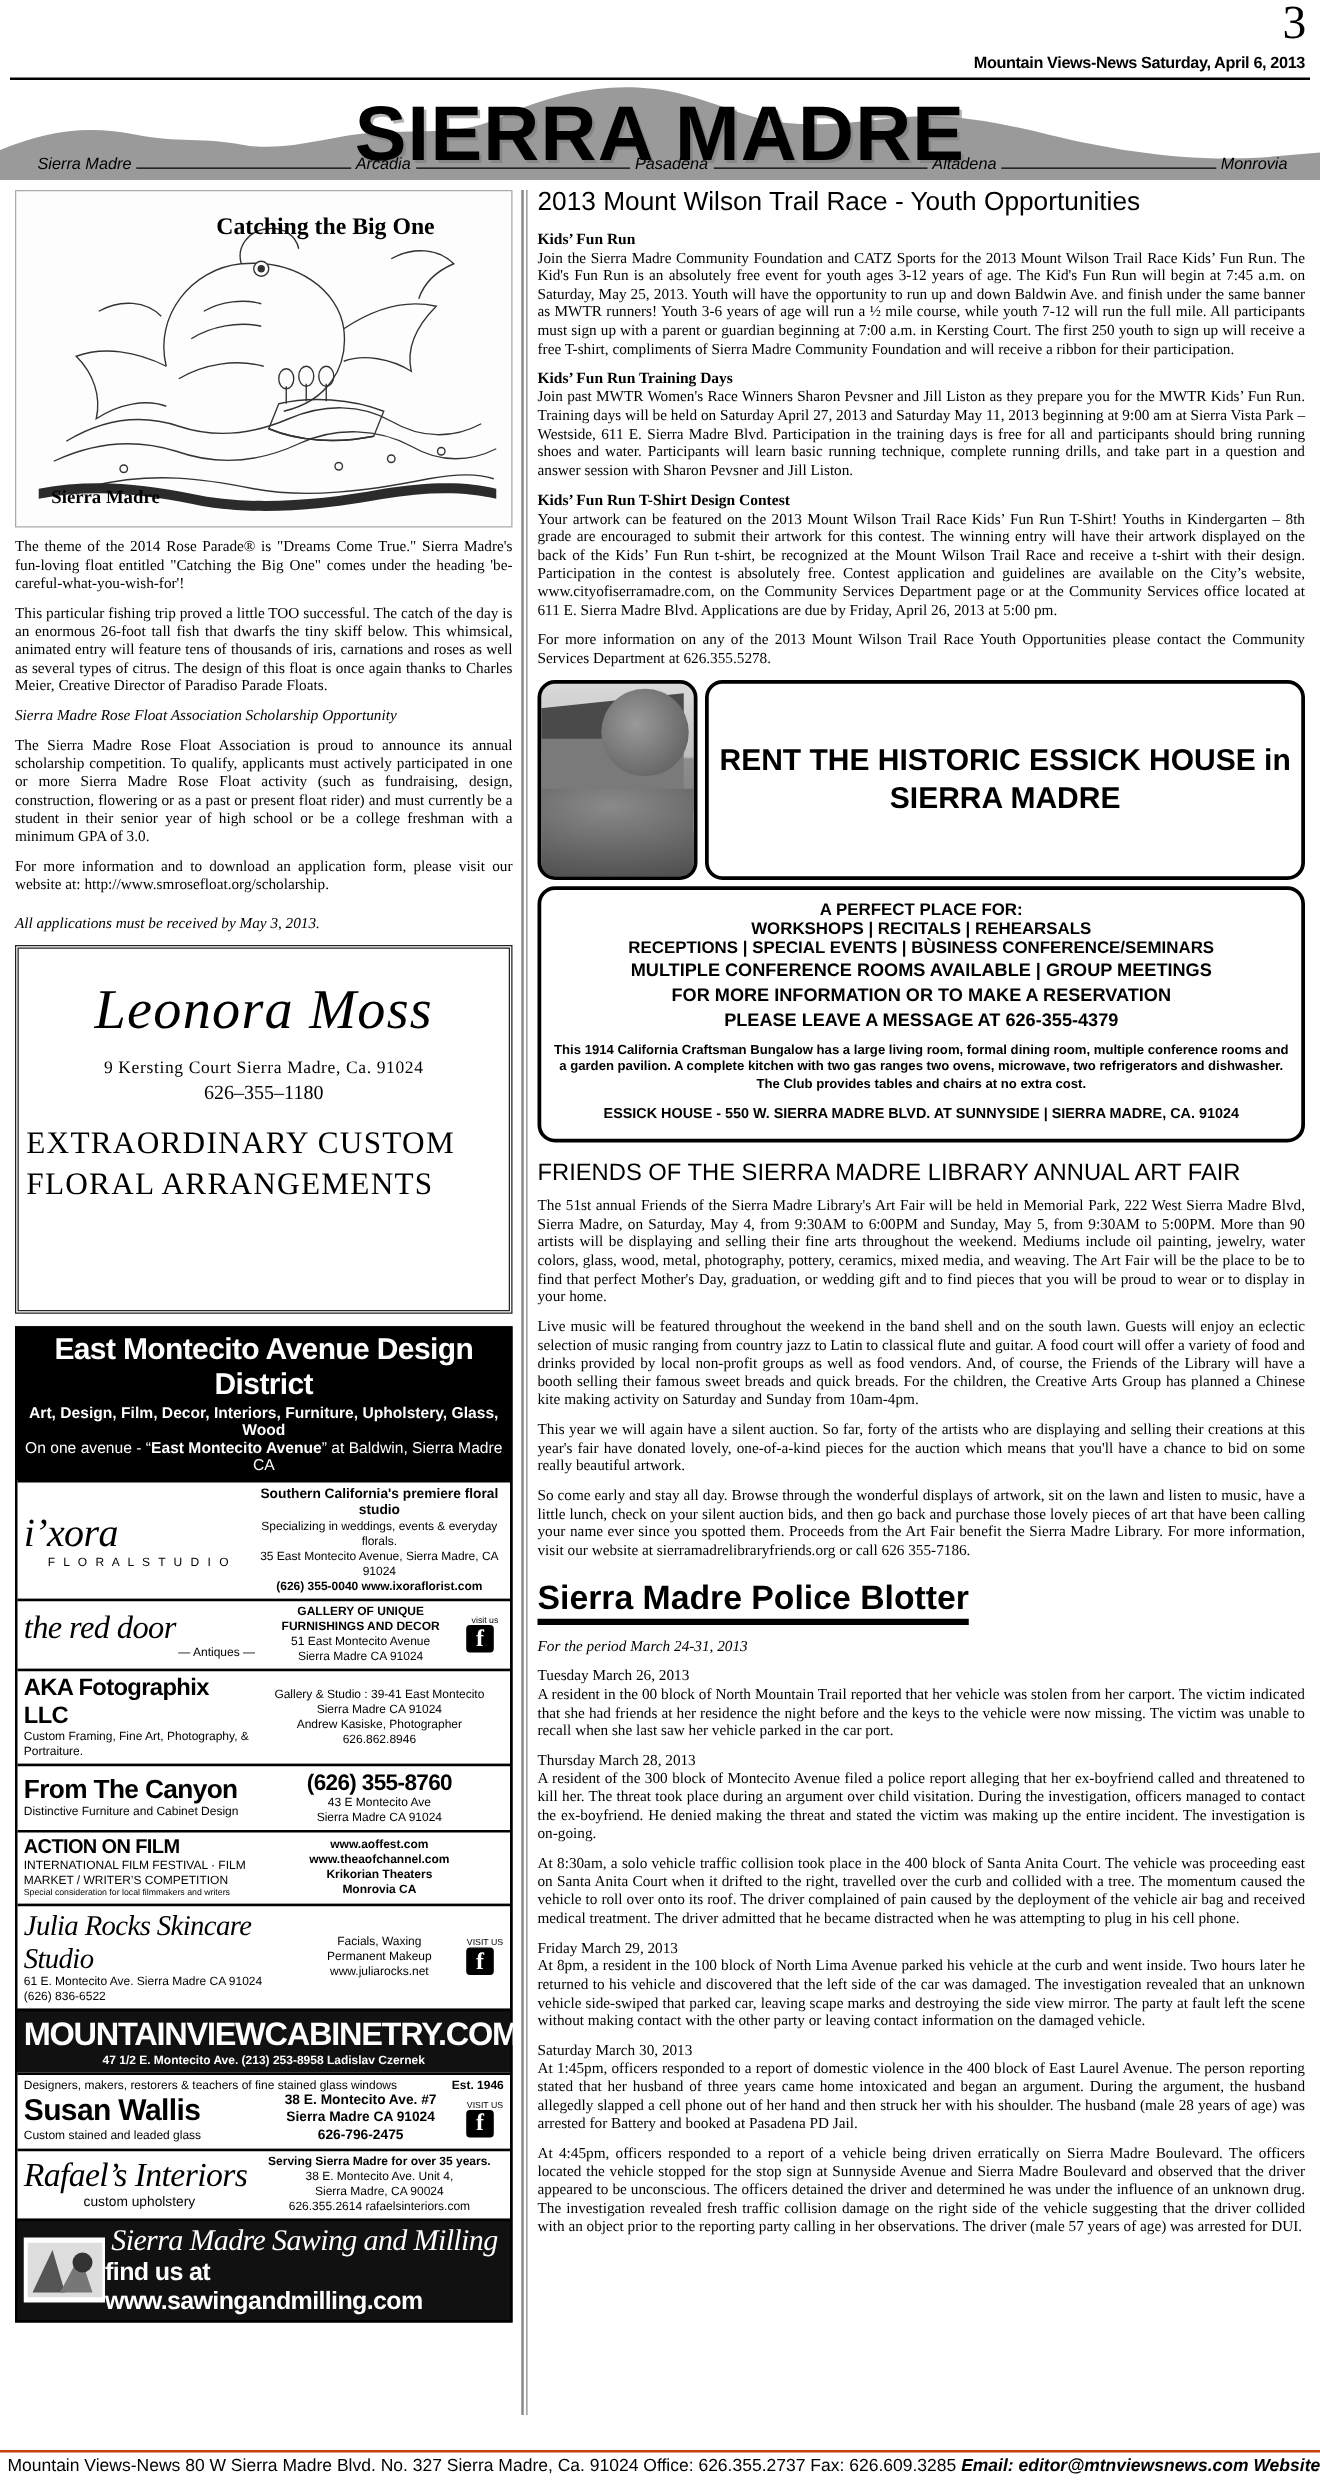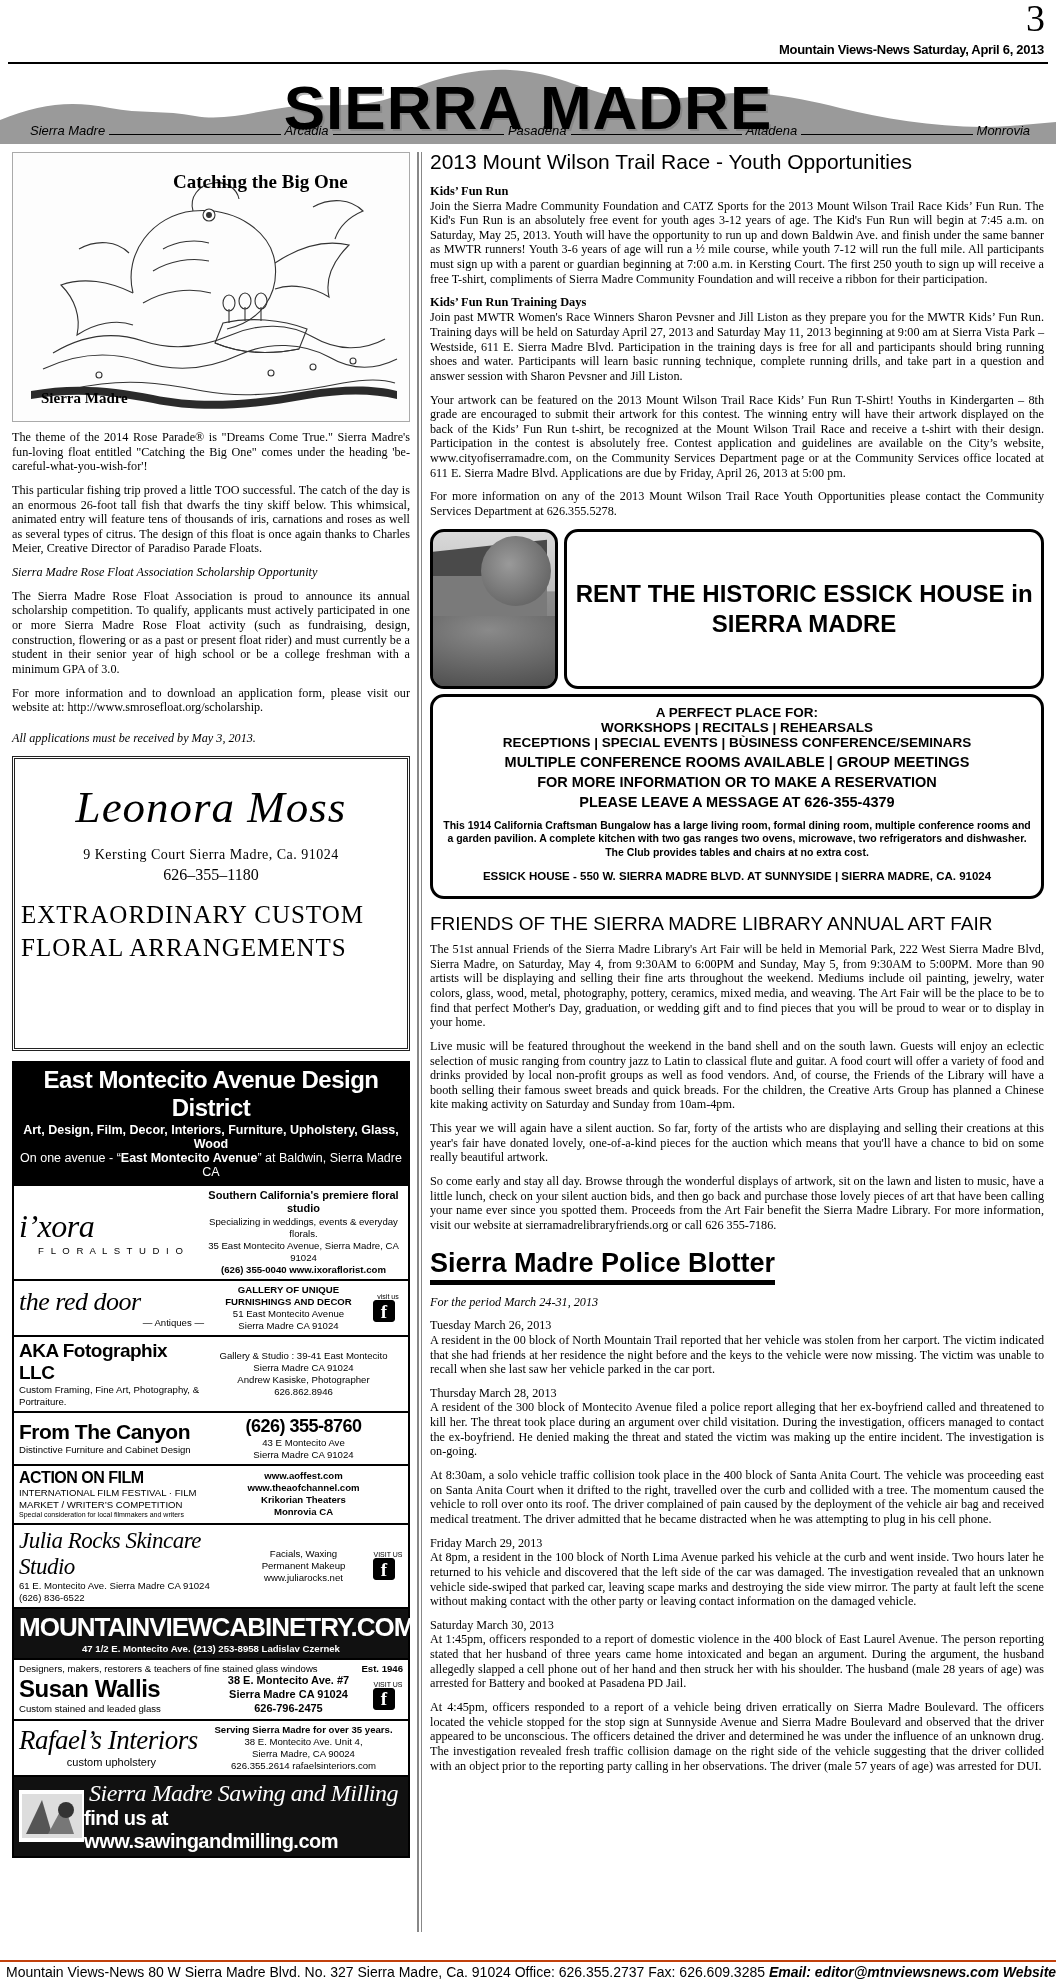--- a/index.html
+++ b/index.html
@@ -429,20 +429,21 @@
 <div class="colR">
 
   <h2 class="hl2">2013 Mount Wilson Trail Race - Youth Opportunities</h2>
 
   <p class="subhead">Kids’ Fun Run</p>
   <p class="body">Join the Sierra Madre Community Foundation and CATZ Sports for the 2013 Mount Wilson Trail Race Kids’ Fun Run. The Kid's Fun Run is an absolutely free event for youth ages 3-12 years of age. The Kid's Fun Run will begin at 7:45 a.m. on Saturday, May 25, 2013. Youth will have the opportunity to run up and down Baldwin Ave. and finish under the same banner as MWTR runners! Youth 3-6 years of age will run a ½ mile course, while youth 7-12 will run the full mile. All participants must sign up with a parent or guardian beginning at 7:00 a.m. in Kersting Court. The first 250 youth to sign up will receive a free T-shirt, compliments of Sierra Madre Community Foundation and will receive a ribbon for their participation.</p>
 
   <p class="subhead">Kids’ Fun Run Training Days</p>
   <p class="body">Join past MWTR Women's Race Winners Sharon Pevsner and Jill Liston as they prepare you for the MWTR Kids’ Fun Run. Training days will be held on Saturday April 27, 2013 and Saturday May 11, 2013 beginning at 9:00 am at Sierra Vista Park – Westside, 611 E. Sierra Madre Blvd. Participation in the training days is free for all and participants should bring running shoes and water. Participants will learn basic running technique, complete running drills, and take part in a question and answer session with Sharon Pevsner and Jill Liston.</p>
 
+  <p class="subhead">Kids’ Fun Run T-Shirt Design Contest</p>
   <p class="body">Your artwork can be featured on the 2013 Mount Wilson Trail Race Kids’ Fun Run T-Shirt! Youths in Kindergarten – 8th grade are encouraged to submit their artwork for this contest. The winning entry will have their artwork displayed on the back of the Kids’ Fun Run t-shirt, be recognized at the Mount Wilson Trail Race and receive a t-shirt with their design. Participation in the contest is absolutely free. Contest application and guidelines are available on the City’s website, www.cityofiserramadre.com, on the Community Services Department page or at the Community Services office located at 611 E. Sierra Madre Blvd. Applications are due by Friday, April 26, 2013 at 5:00 pm.</p>
 
   <p class="body">For more information on any of the 2013 Mount Wilson Trail Race Youth Opportunities please contact the Community Services Department at 626.355.5278.</p>
 
   
   <div>
     <div class="essick-wrap">
       <div class="essick-photo">
         <div class="roof"></div>
           <div class="wall"></div>

